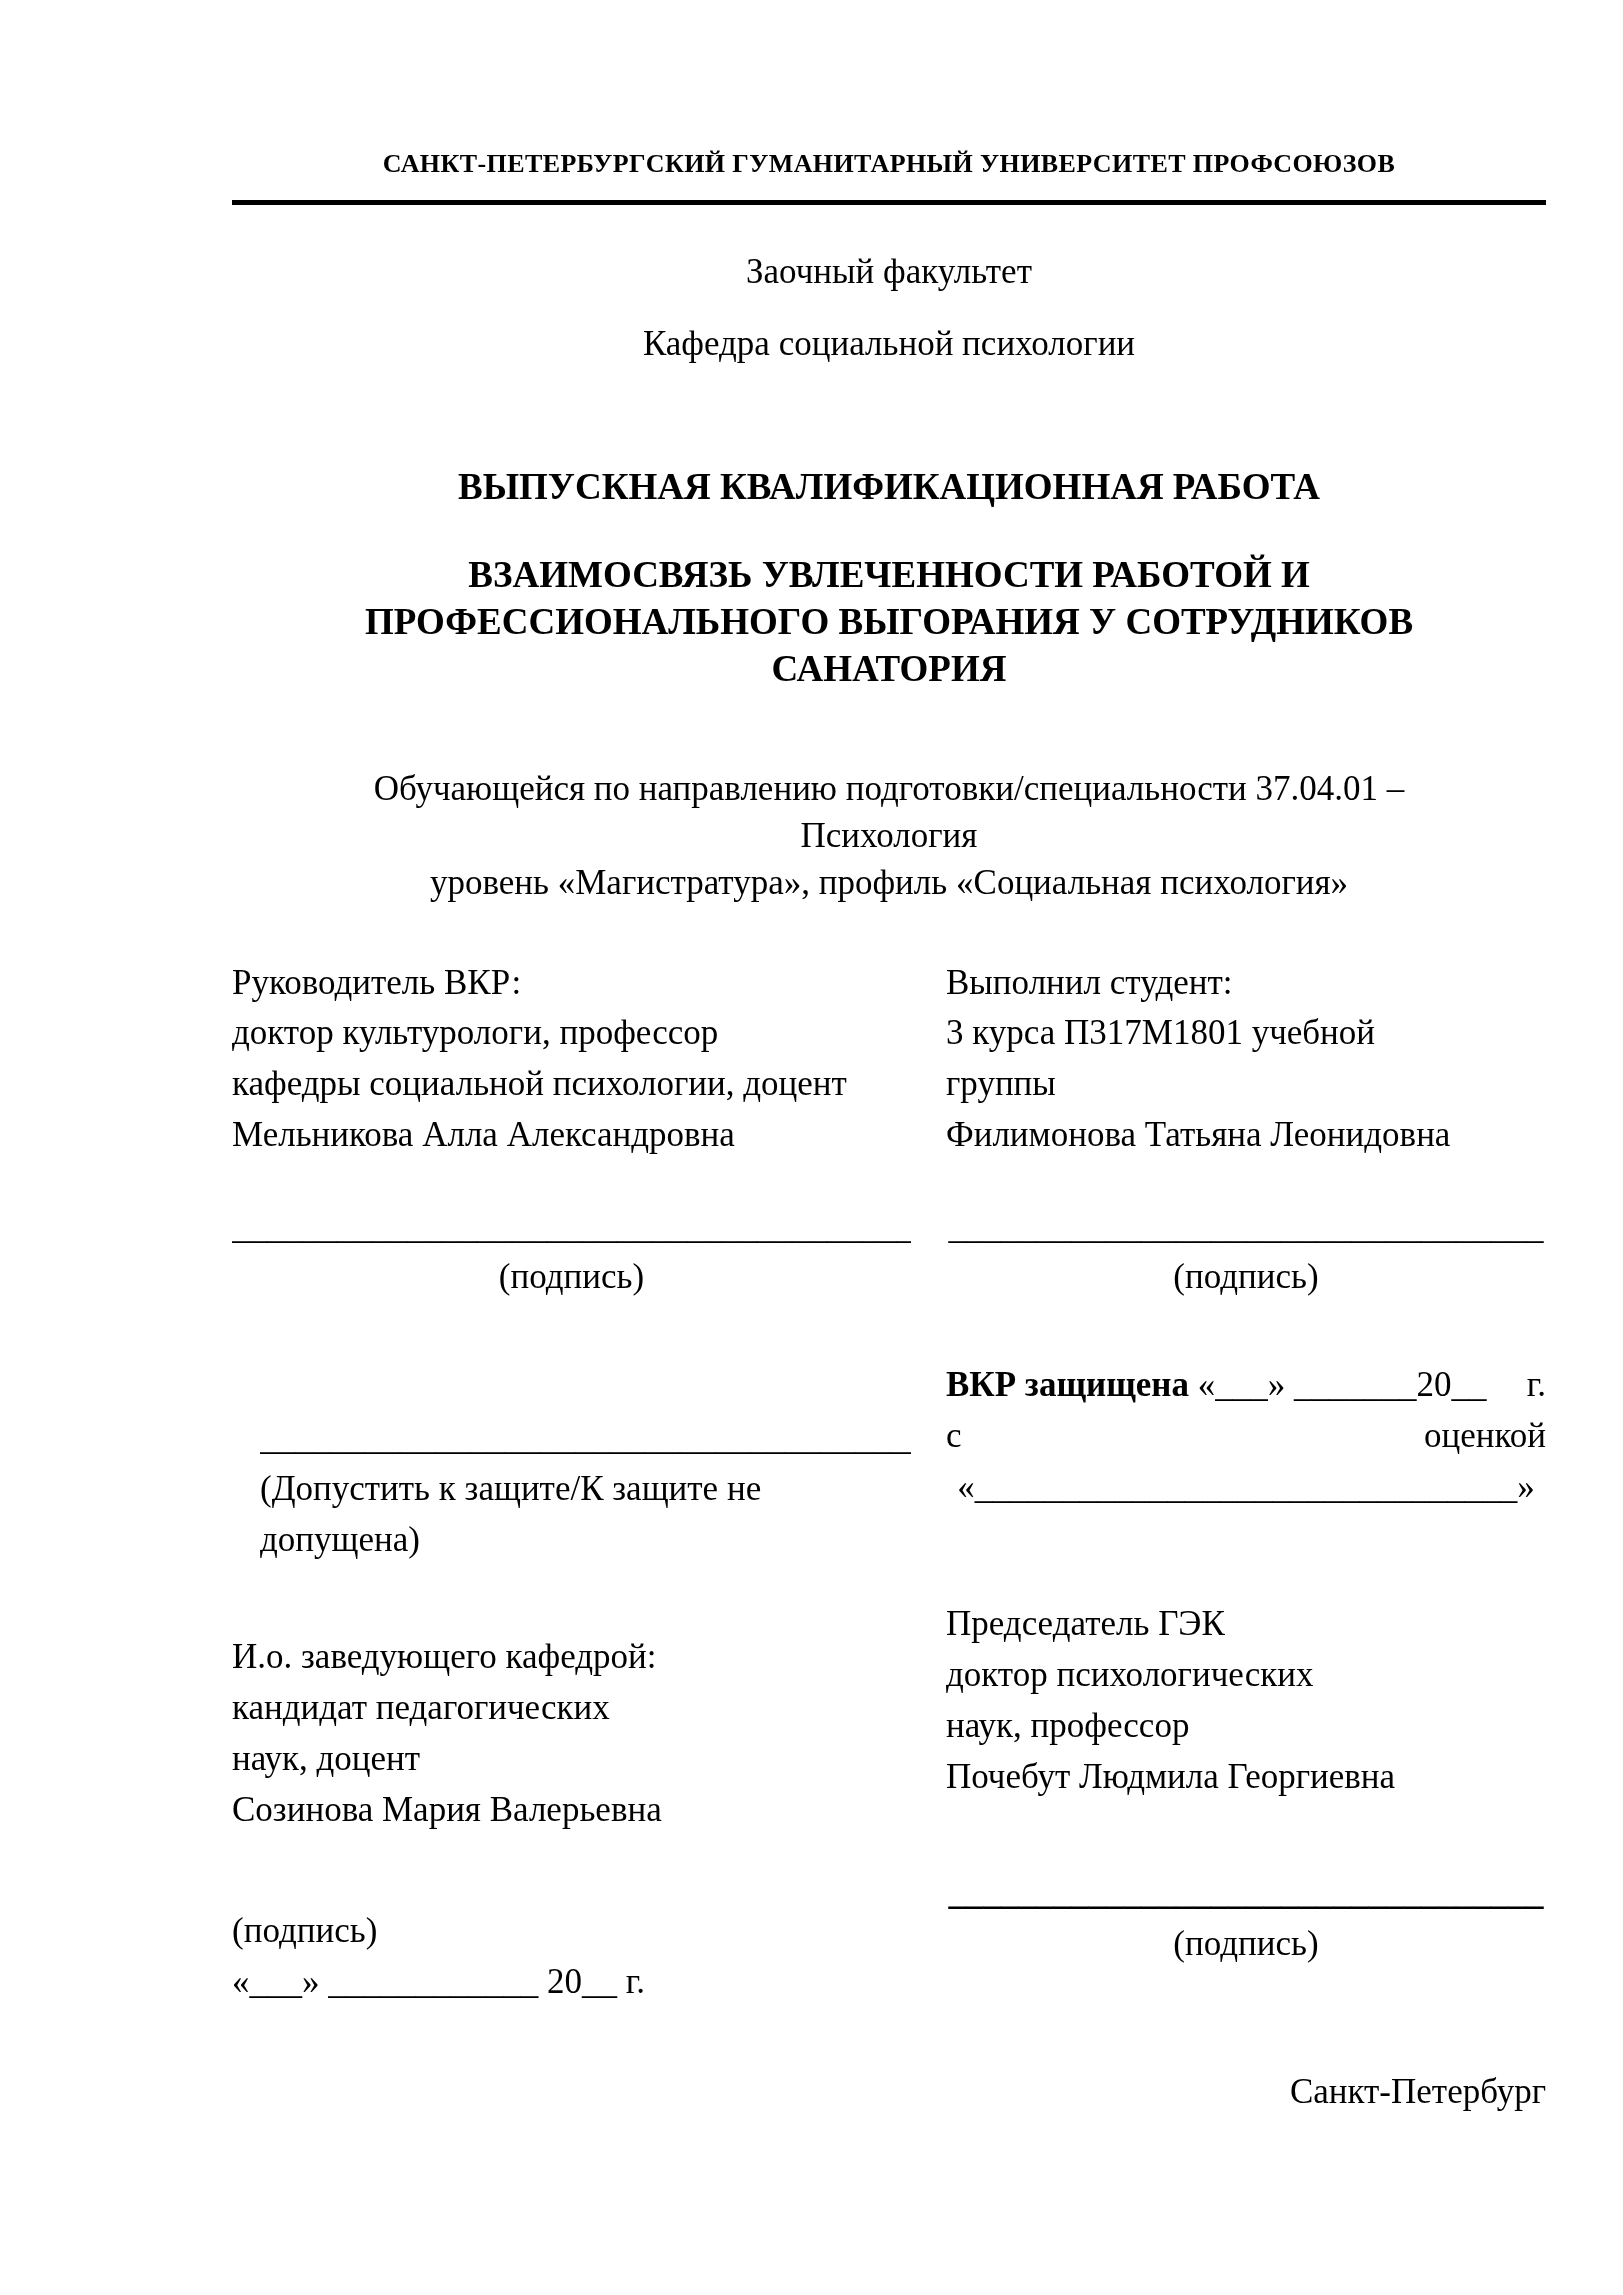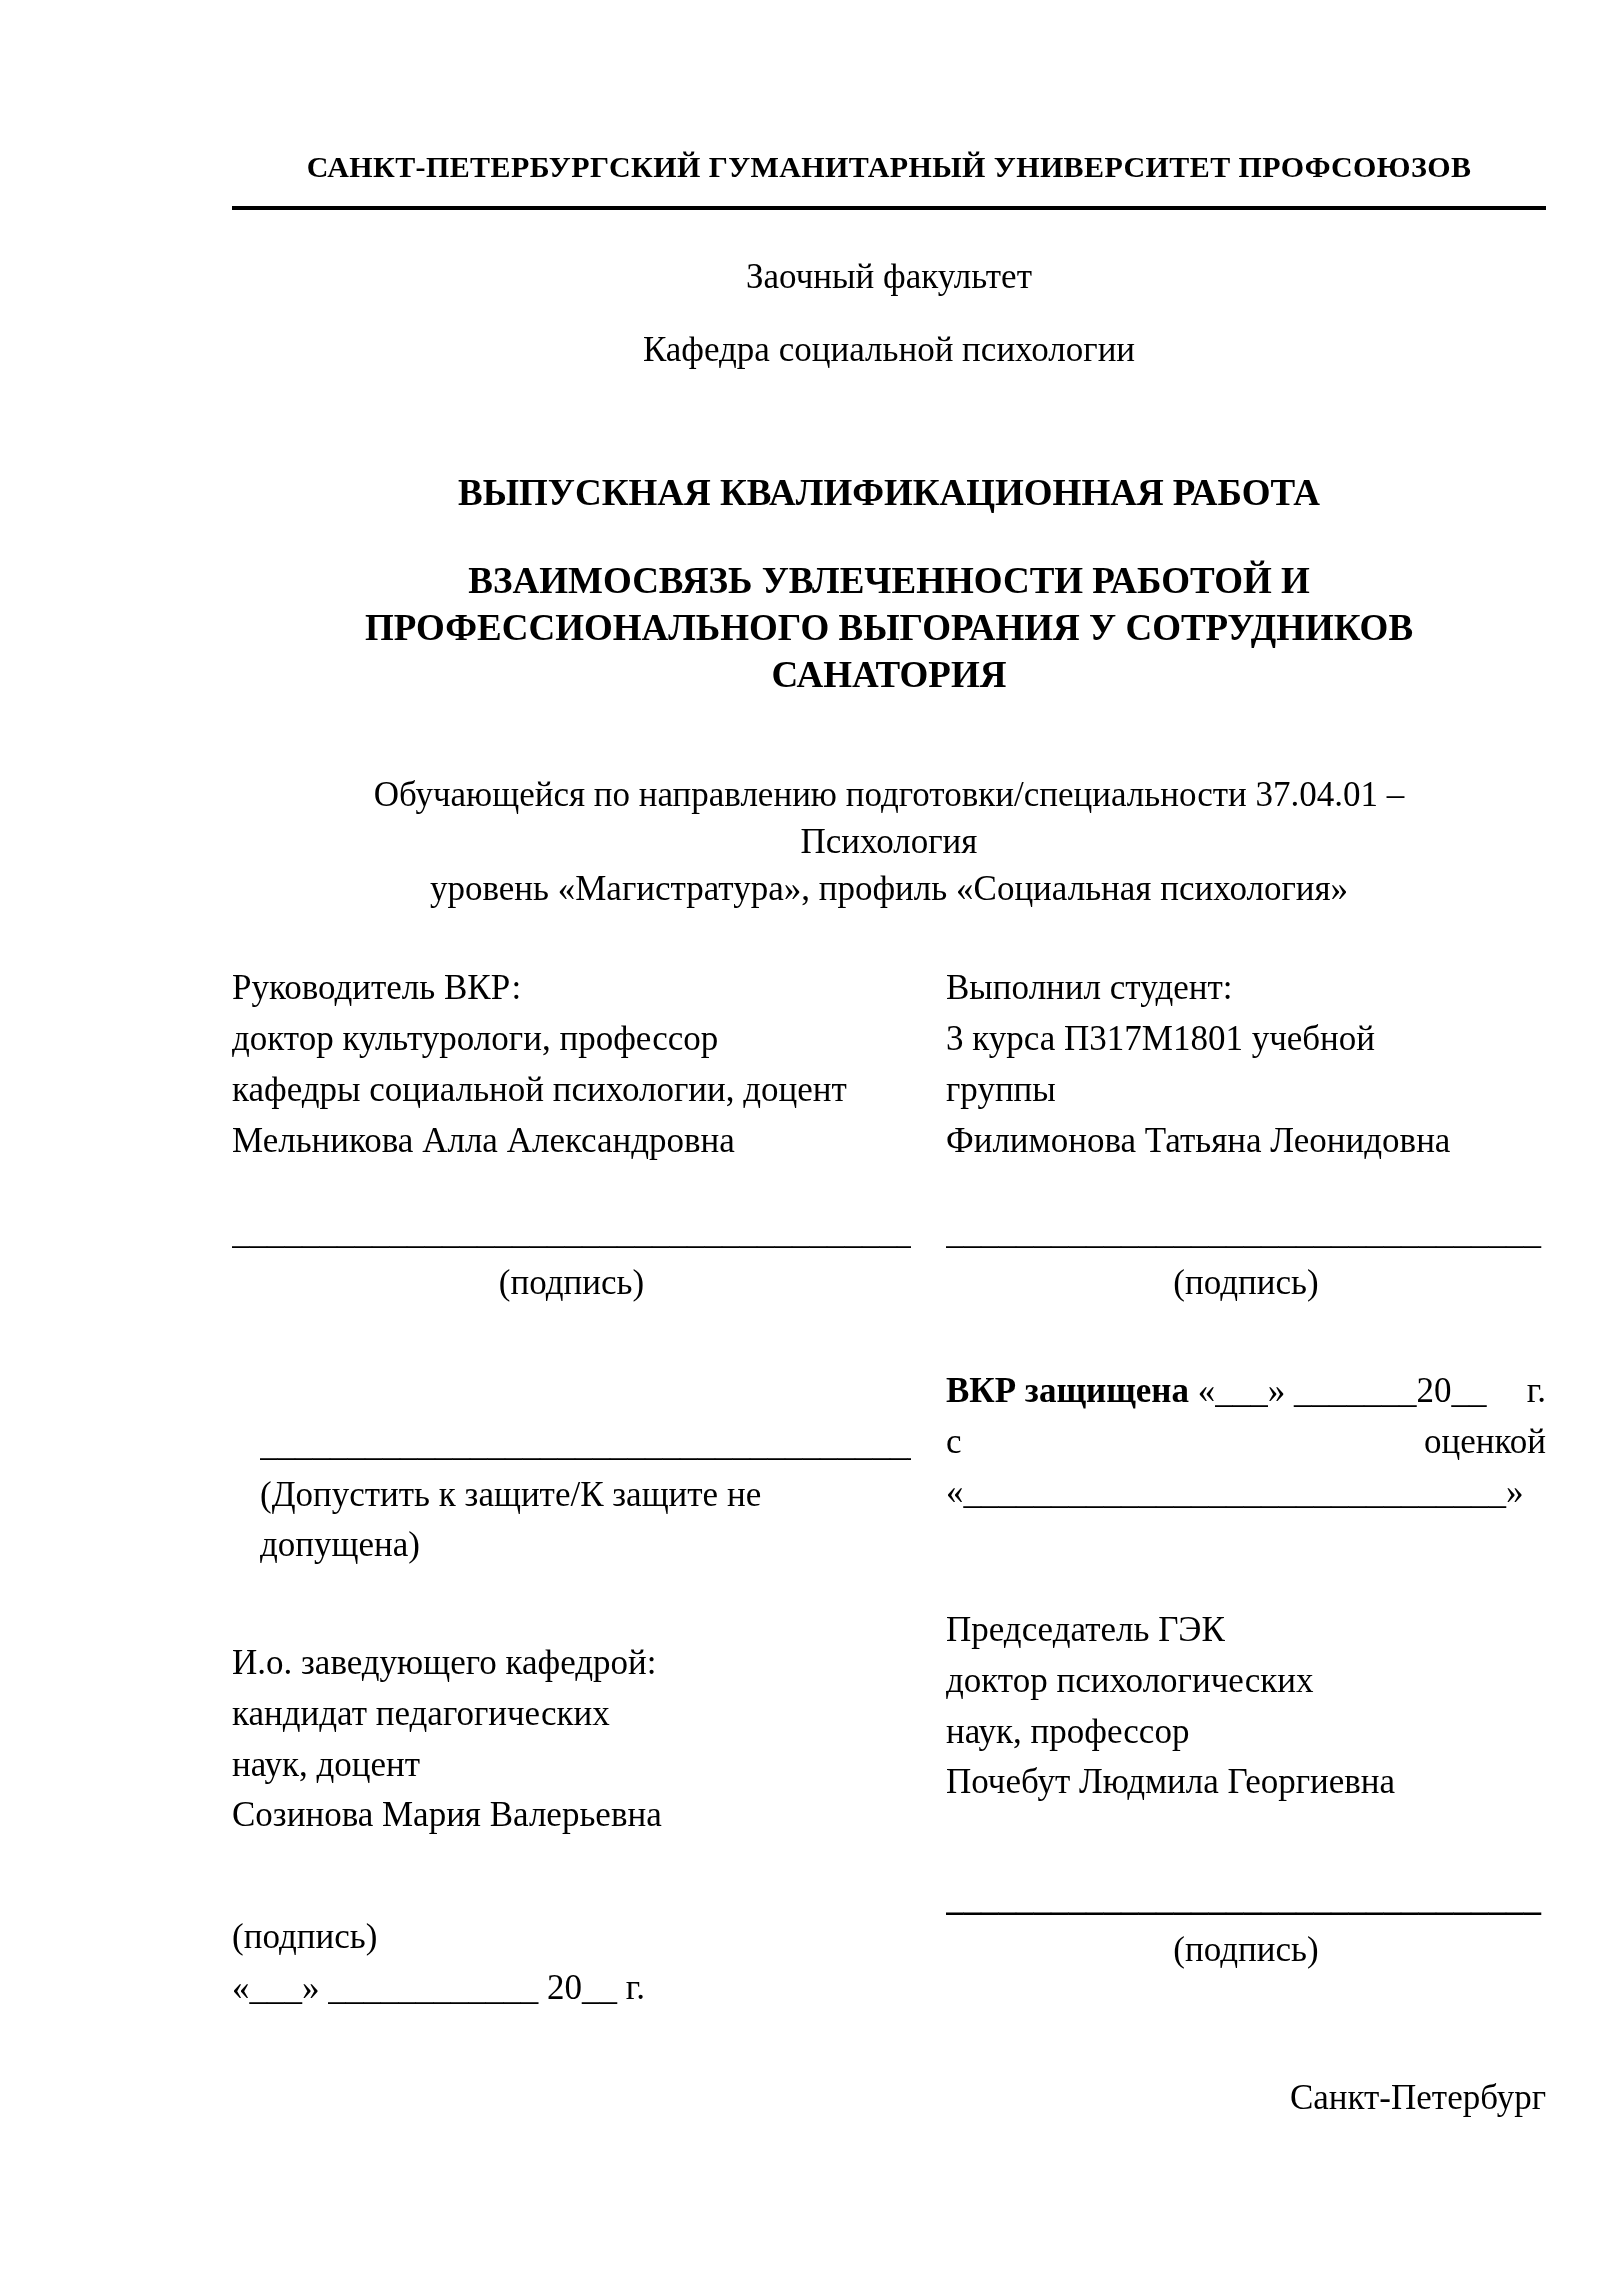--- a/index.html
+++ b/index.html
@@ -11,21 +11,21 @@
     background: #ffffff;
     color: #000000;
     font-family: "Liberation Serif", "DejaVu Serif", serif;
     font-size: 35px;
     line-height: 1.45;
     padding: 145px 77px 0 232px;
     overflow: hidden;
   }
   .university {
     font-weight: bold;
-    font-size: 30px;
+    font-size: 26px;
     text-align: center;
     letter-spacing: 0.4px;
   }
   .rule {
     height: 4.7px;
     background: #000000;
     border: none;
     margin-top: 17.3px;
   }
   .faculty { margin-top: 42px; text-align: center; }
@@ -48,21 +48,21 @@
     text-align: center;
     line-height: 1.35;
   }
   .cols {
     display: grid;
     grid-template-columns: 714px 1fr;
   }
   .cols .left { padding-right: 35px; }
   .block-1 { margin-top: 51px; }
   .sig-row-1 { margin-top: 41px; }
-  .sig-line { white-space: nowrap; overflow: hidden; }
+  .sig-line { white-space: nowrap; overflow: hidden; text-align: center; }
   .sig-caption-center { text-align: center; }
   .row-defense { margin-top: 57px; }
   .row-defense .left { padding-top: 53px; margin-left: 28px; }
   .row-heads { margin-top: 34px; }
   .row-heads .left { padding-top: 33px; }
   .row-bottom-sig { margin-top: 33px; }
   .row-bottom-sig .left { padding-top: 38px; }
   .bold { font-weight: bold; }
   .justify-line {
     display: flex;

